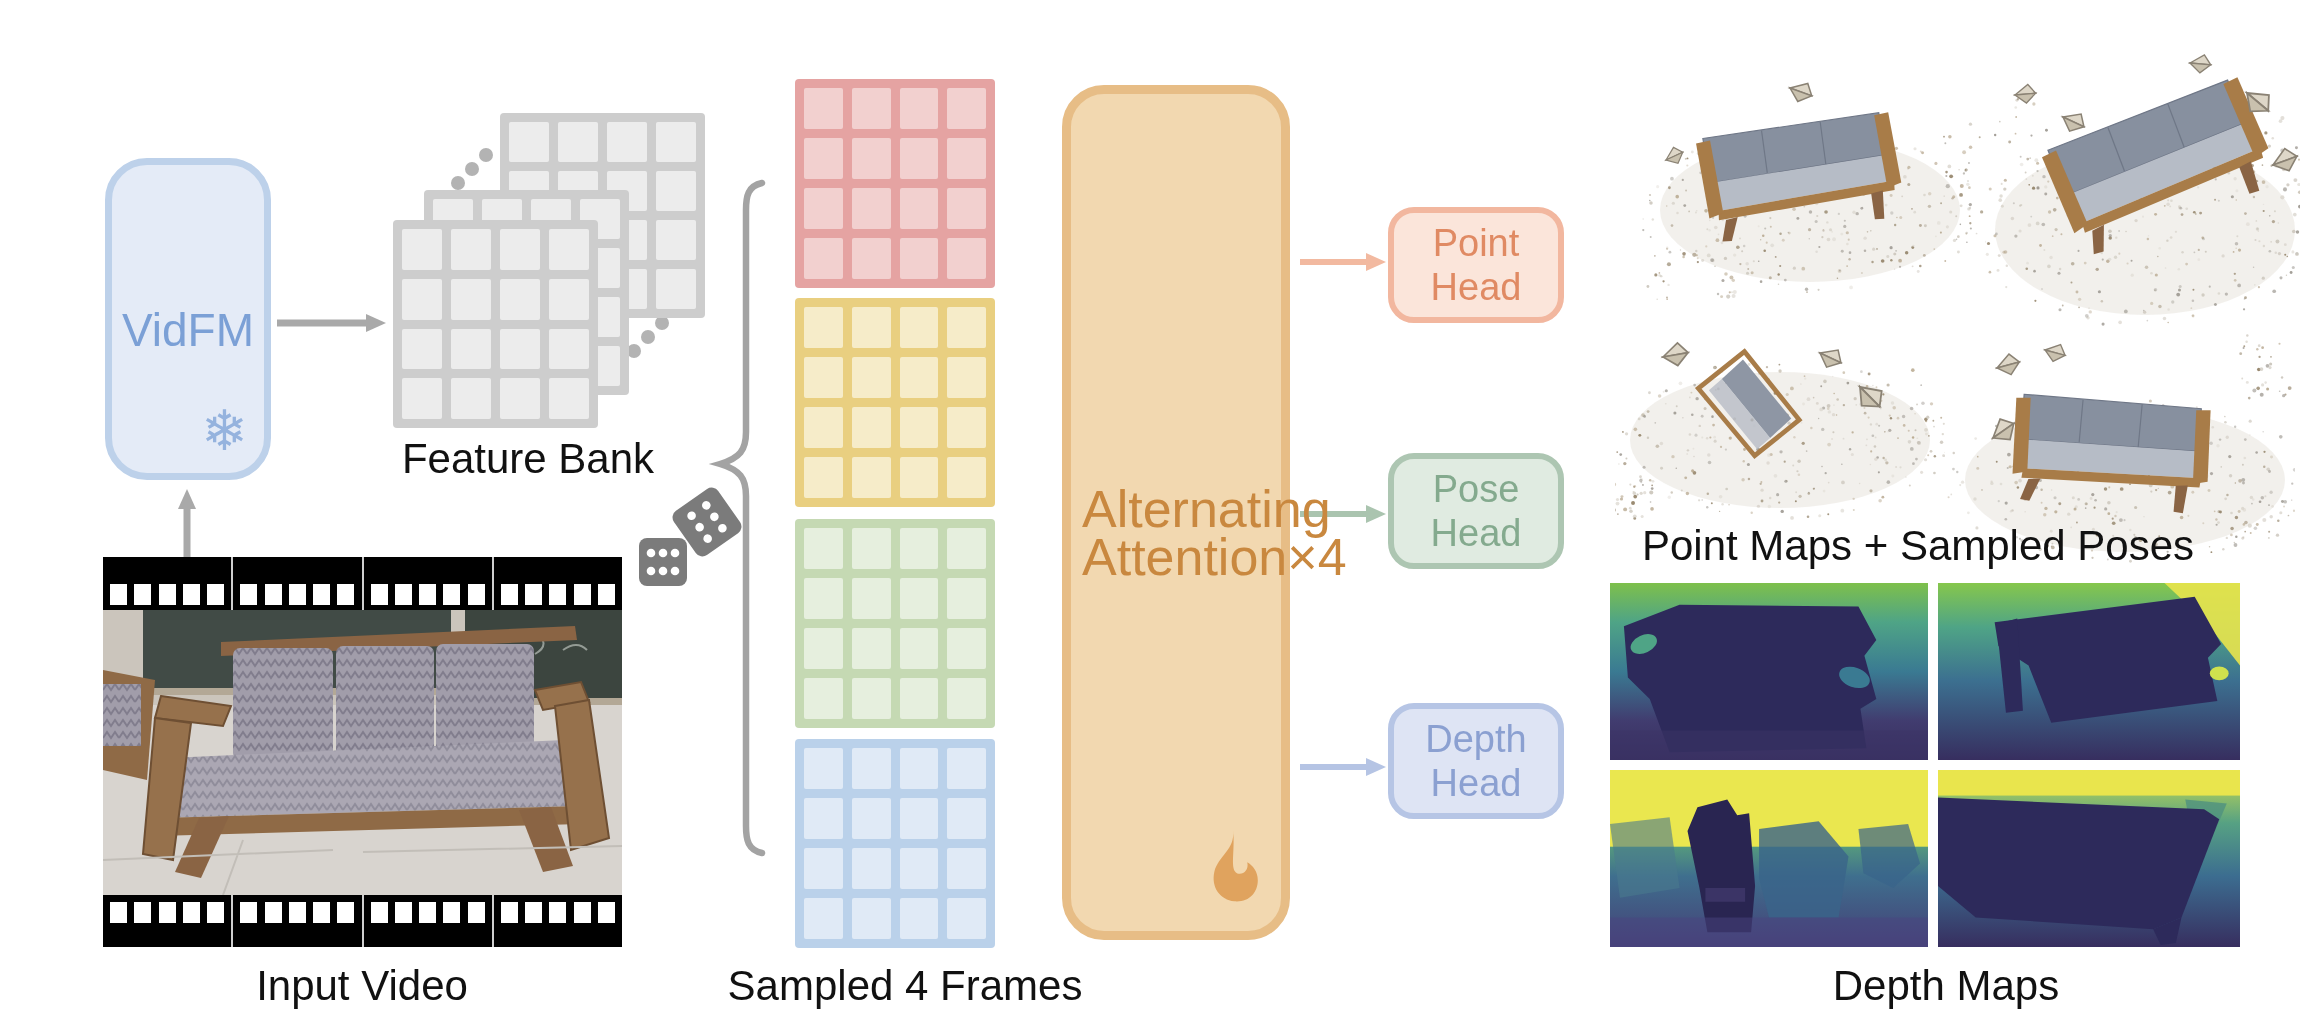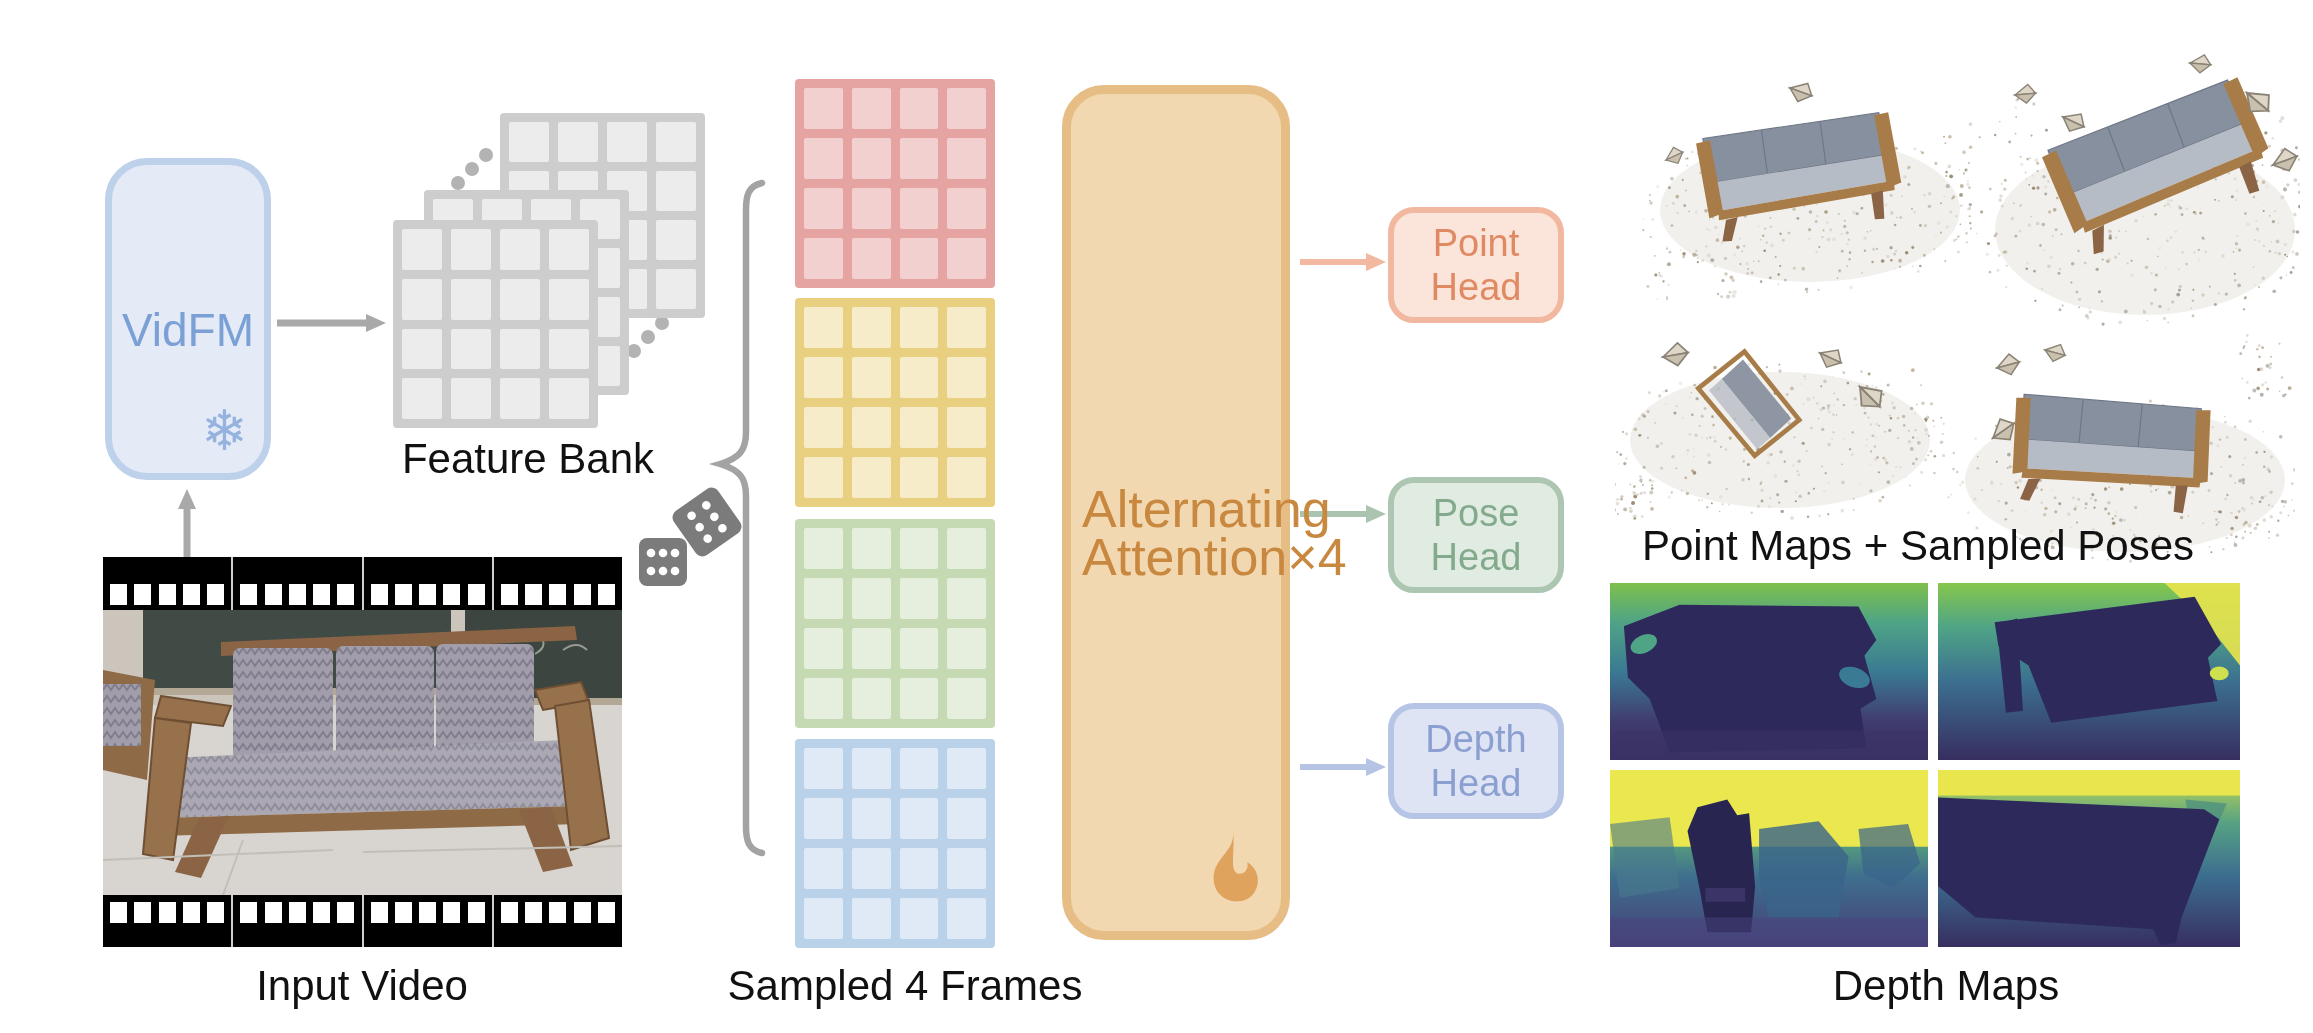--- a/index.html
+++ b/index.html
@@ -49,21 +49,21 @@
              background:var(--fill);border:9px solid var(--border);border-radius:42px;box-sizing:border-box;}
   .attention-text{position:absolute;left:11px;top:378px;font-size:52px;line-height:48px;
                   color:var(--text);white-space:nowrap;margin-top:13px;}
   .flame{position:absolute;right:17px;bottom:13px;width:62px;height:88px;}
 
   
   .head{position:absolute;left:1388px;width:176px;height:116px;border-radius:26px;
         background:var(--fill);border:6px solid var(--border);box-sizing:border-box;
         display:flex;flex-direction:column;justify-content:center;align-items:center;}
   .head-line{font-size:38px;line-height:44px;color:var(--text);}
-  #head-point{top:207px;} #head-pose{top:453px;margin-top:24px;} #head-depth{top:703px;}
+  #head-point{top:207px;} #head-pose{top:453px;} #head-depth{top:703px;}
 
   .pcview,.dmview{position:absolute;}
   #pc1{left:1640px;top:40px;width:345px;height:265px;}
   #pc2{left:1985px;top:35px;width:315px;height:300px;}
   #pc3{left:1615px;top:305px;width:330px;height:225px;}
   #pc4{left:1945px;top:320px;width:350px;height:245px;}
   #dm1{left:1610px;top:583px;width:318px;height:177px;}
   #dm2{left:1938px;top:583px;width:302px;height:177px;}
   #dm3{left:1610px;top:770px;width:318px;height:177px;}
   #dm4{left:1938px;top:770px;width:302px;height:177px;}

